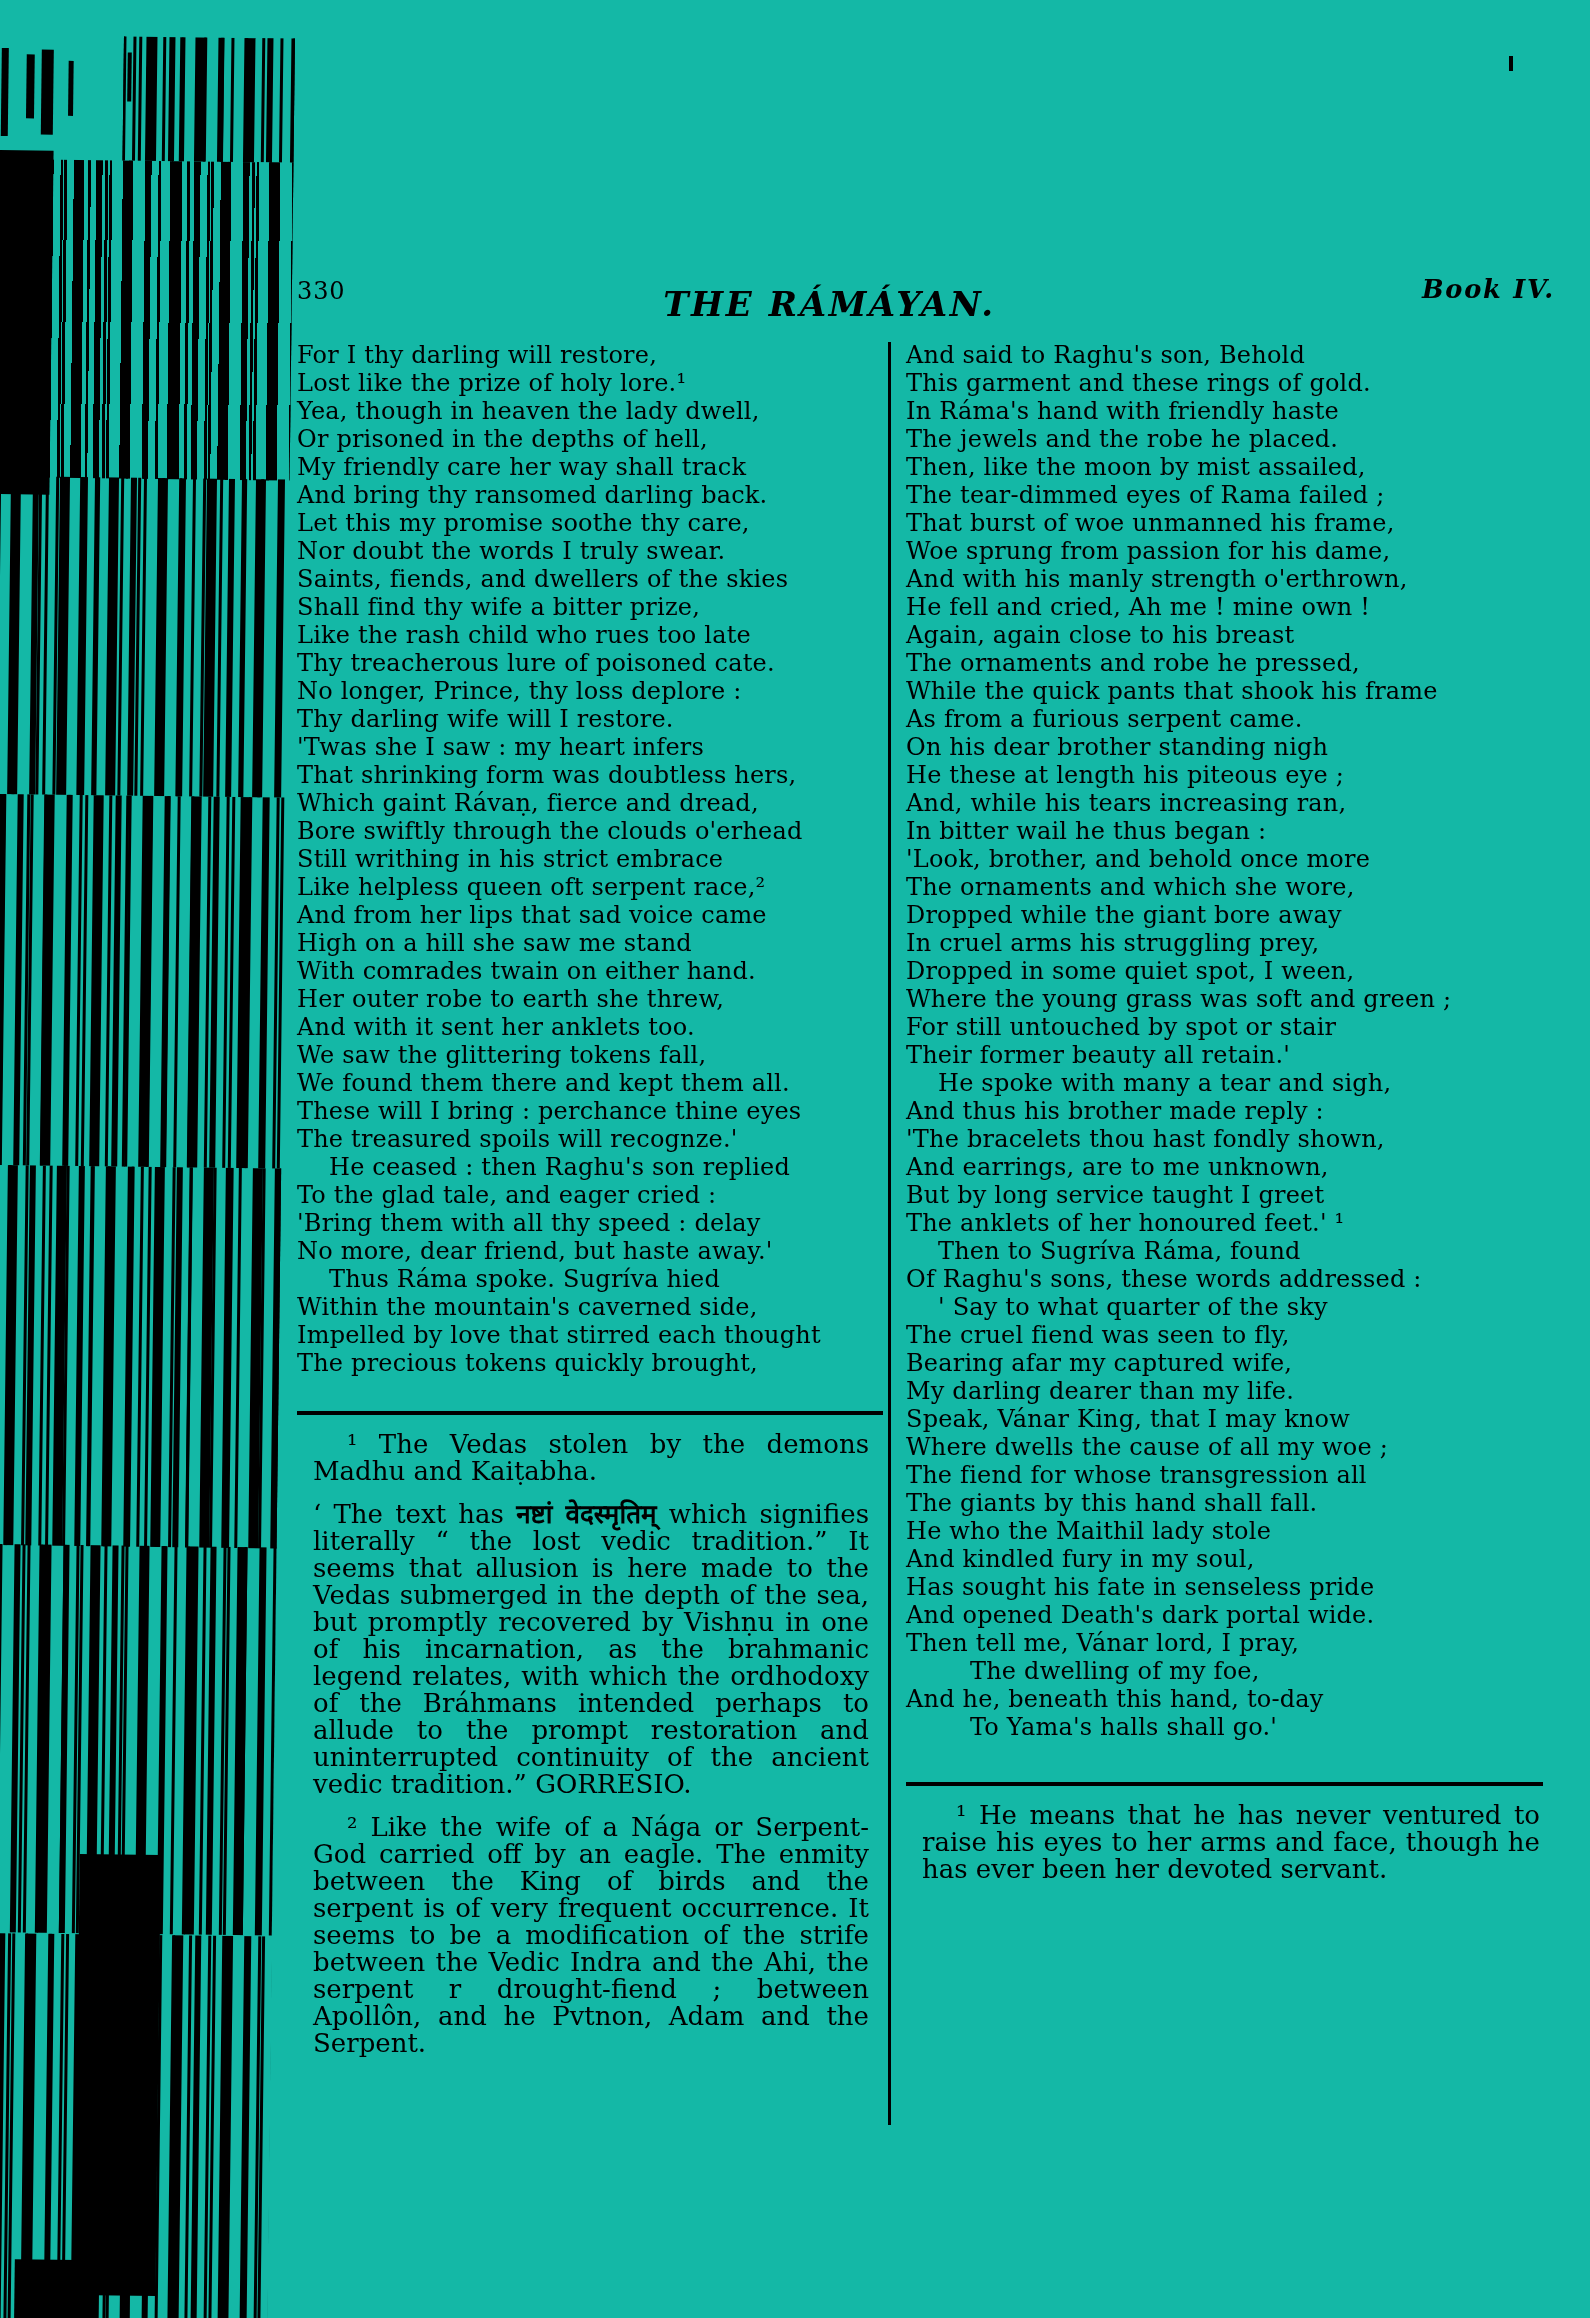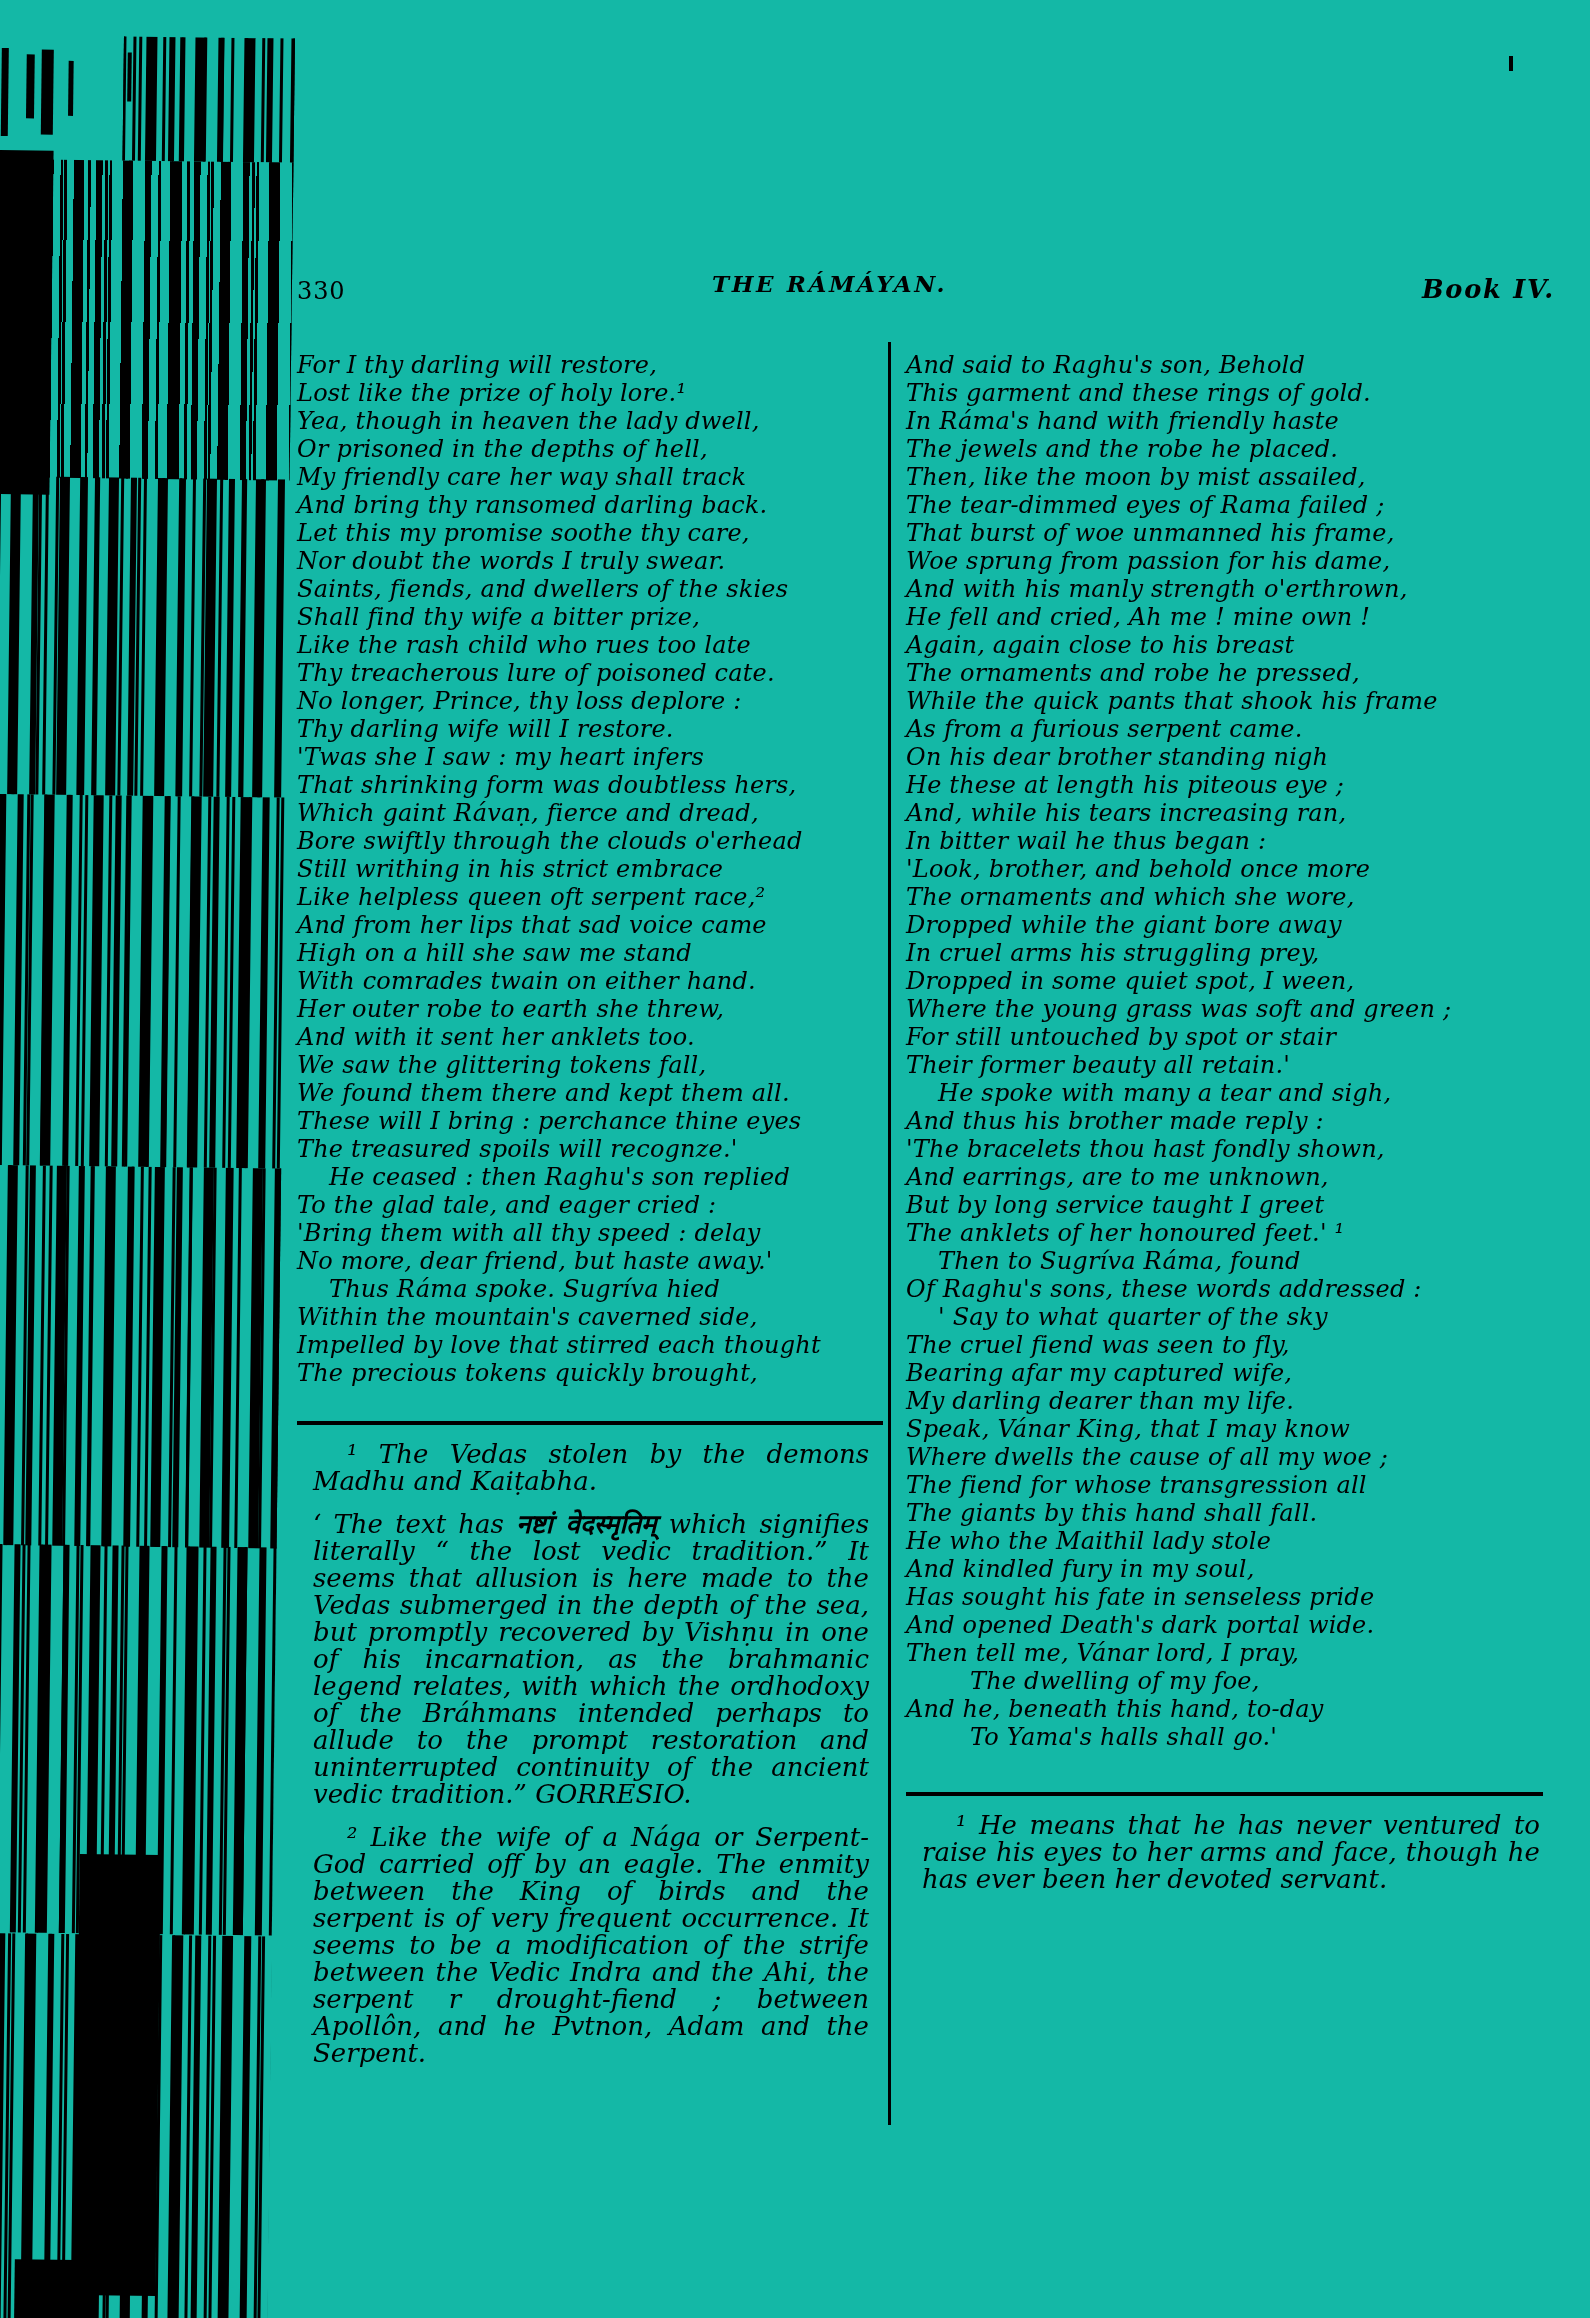--- a/index.html
+++ b/index.html
@@ -1,27 +1,27 @@
 <!DOCTYPE html>
 <html style="font-size:14px"><head>
 <meta charset="utf-8">
 <style>
   html,body{margin:0;padding:0;background:#fff;}
   .page{position:relative;width:1590px;height:2319px;background:#14b8a6;color:#000;
         font-family:"DejaVu Serif", "Liberation Serif", serif;overflow:hidden;}
 
   
   .pgnum{position:absolute;left:297px;top:277px;font-size:24px;letter-spacing:0.9px;}
-  .ptitle{position:absolute;left:547px;top:270px;width:565px;text-align:center;
-          font-size:23px;font-style:italic;font-weight:bold;letter-spacing:2.6px;}
+  .ptitle{position:absolute;left:547px;top:284px;width:565px;text-align:center;
+          font-size:34px;font-style:italic;font-weight:bold;letter-spacing:2.6px;}
   .pbook{position:absolute;left:1324px;top:274px;width:231px;text-align:right;
          font-size:25.6px;font-style:italic;font-weight:bold;letter-spacing:1.8px;}
 
   
-  .col{position:absolute;top:351px;font-style:italic;}
+  .col{position:absolute;top:341px;}
   .col.left{left:297px;width:588px;}
   .col.right{left:906px;width:650px;}
   .pline{font-size:24px;line-height:28px;white-space:nowrap;letter-spacing:0.2px;}
   .divider{position:absolute;left:888px;top:342px;width:2.6px;height:1783px;background:#000;}
   .fsep{height:3.5px;background:#000;}
   .col.left .fsep{margin-top:34px;width:586px;}
   .col.right .fsep{margin-top:41px;width:637px;}
   .fnotes{margin-top:11.5px;}
   .col.right .fnotes{margin-top:14px;}
   .fn{font-size:26px;line-height:27px;text-align:justify;margin:16px;}

